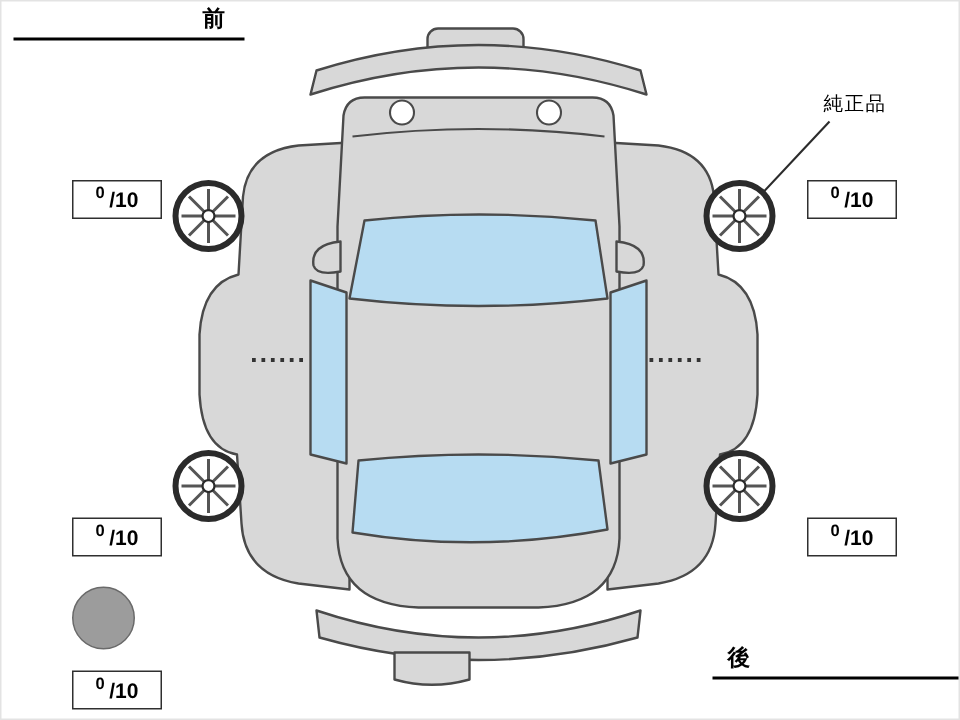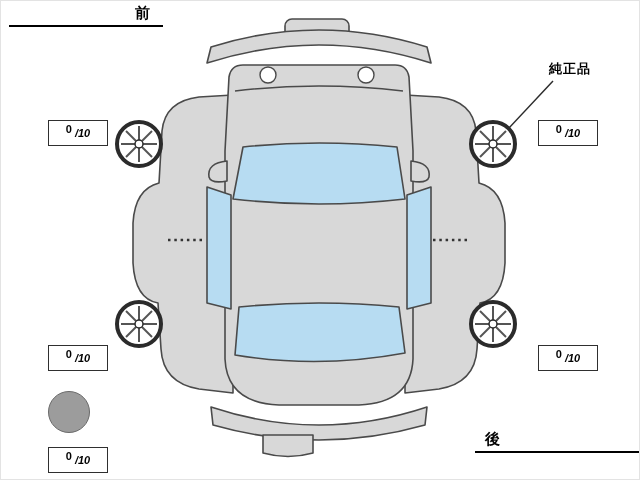--- a/index.html
+++ b/index.html
@@ -12,30 +12,30 @@
 
   
   .dir-label{
     position:absolute;height:22px;border-bottom:2px solid #000;
     font-size:15px;font-weight:600;line-height:20px;letter-spacing:1px;
   }
   .dir-front{left:8px;top:2px;width:142px;text-align:right;padding-right:12px;}
   .dir-rear{left:474px;top:428px;width:156px;text-align:left;padding-left:10px;}
 
   .genuine-label{
-    position:absolute;left:548px;top:59px;font-size:13px;font-weight:700;letter-spacing:1px;
+    position:absolute;left:548px;top:59px;font-size:13px;font-weight:400;letter-spacing:1px;
   }
 
   
   .score-box{
     position:absolute;width:60px;height:26px;background:#fff;border:1px solid #2f2f2f;
     display:flex;align-items:center;justify-content:center;gap:3px;box-sizing:border-box;
   }
   .score-box .val{font-size:11px;font-weight:700;position:relative;top:-4px;}
-  .score-box .max{font-size:11px;font-weight:700;font-style:italic;}
+  .score-box .max{font-size:14px;font-weight:700;}
   .sb-fl{left:47px;top:119px;}
   .sb-fr{left:537px;top:119px;}
   .sb-rl{left:47px;top:344px;}
   .sb-rr{left:537px;top:344px;}
   .sb-sp{left:47px;top:446px;}
 
   
   .spare-tire{
     position:absolute;left:47px;top:390px;width:42px;height:42px;border-radius:50%;
     background:#9c9c9c;border:1.5px solid #6a6a6a;box-sizing:border-box;

